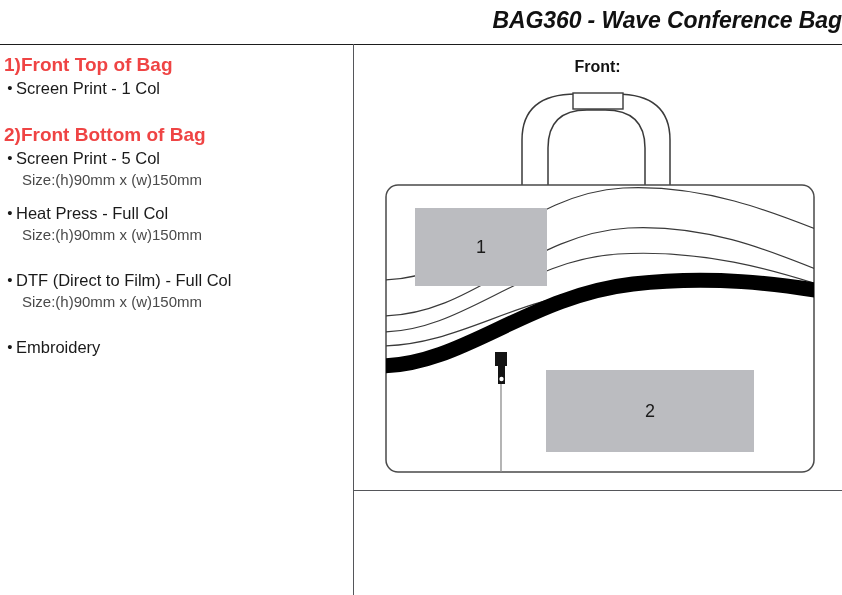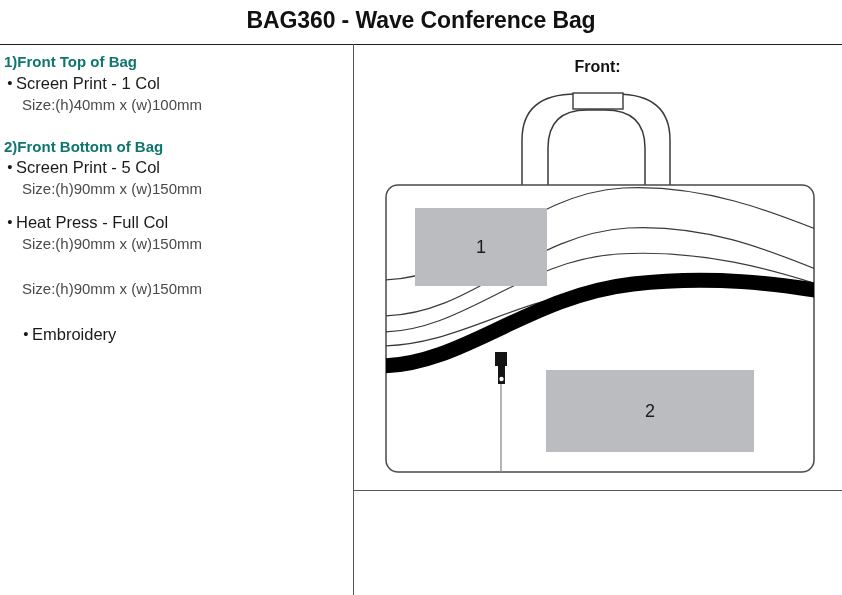--- a/index.html
+++ b/index.html
@@ -18,25 +18,26 @@
     background: #ffffff;
     overflow: hidden;
   }
 
   
   #doc-title {
     position: absolute;
     left: 0;
     top: 7px;
     width: 842px;
-    text-align: center;
+    text-align: right;
     font-size: 23px;
     font-weight: bold;
     color: #111111;
     letter-spacing: -0.1px;
+    font-style: italic;
   }
 
   
   .rule-h-top {
     position: absolute;
     left: 0;
     top: 44px;
     width: 842px;
     height: 0;
     border-top: 1.6px solid #1d1d1d;
@@ -60,23 +61,23 @@
 
   
   #spec-list {
     position: absolute;
     left: 4px;
     top: 52px;
     width: 340px;
   }
   .spec-group { margin: 0 0 14px 0; }
   .spec-heading {
-    font-size: 15px;
+    font-size: 19px;
     font-weight: bold;
-    color: #0f766e;
+    color: #ef4444;
     line-height: 1.32;
     margin: 0 0 1px 0;
   }
   .spec-option { margin: 0 0 0 0; padding: 0; }
   .spec-option + .spec-option { margin-top: 13px; }
   .spec-name {
     font-size: 16.5px;
     color: #1a1a1a;
     line-height: 1.33;
     white-space: nowrap;
@@ -139,42 +140,42 @@
   <div class="rule-h-top"></div>
   <div class="rule-v-divider"></div>
   <div class="rule-h-mid"></div>
 
   <div id="spec-list">
 
     <div class="spec-group">
       <div class="spec-heading">1)Front Top of Bag</div>
       <div class="spec-option">
         <div class="spec-name"><span class="spec-bullet">•</span><span>Screen Print - 1 Col</span></div>
-        <div class="spec-size">Size:(h)40mm x (w)100mm</div>
       </div>
     </div>
 
     <div class="spec-group" style="margin-top:22px;">
       <div class="spec-heading">2)Front Bottom of Bag</div>
 
       <div class="spec-option">
         <div class="spec-name"><span class="spec-bullet">•</span><span>Screen Print - 5 Col</span></div>
         <div class="spec-size">Size:(h)90mm x (w)150mm</div>
       </div>
 
       <div class="spec-option" style="margin-top:13px;">
         <div class="spec-name"><span class="spec-bullet">•</span><span>Heat Press - Full Col</span></div>
         <div class="spec-size">Size:(h)90mm x (w)150mm</div>
       </div>
 
       <div class="spec-option" style="margin-top:25px;">
+        <div class="spec-name"><span class="spec-bullet">•</span><span>DTF (Direct to Film) - Full Col</span></div>
         <div class="spec-size">Size:(h)90mm x (w)150mm</div>
       </div>
 
-      <div class="spec-option" style="margin-top:25px;margin-left:16px;">
+      <div class="spec-option" style="margin-top:25px;">
         <div class="spec-name"><span class="spec-bullet">•</span><span>Embroidery</span></div>
       </div>
     </div>
 
   </div>
 
   <div id="view-label">Front:</div>
 
   <svg id="bag-figure" viewBox="0 0 489 446">
     <defs>

